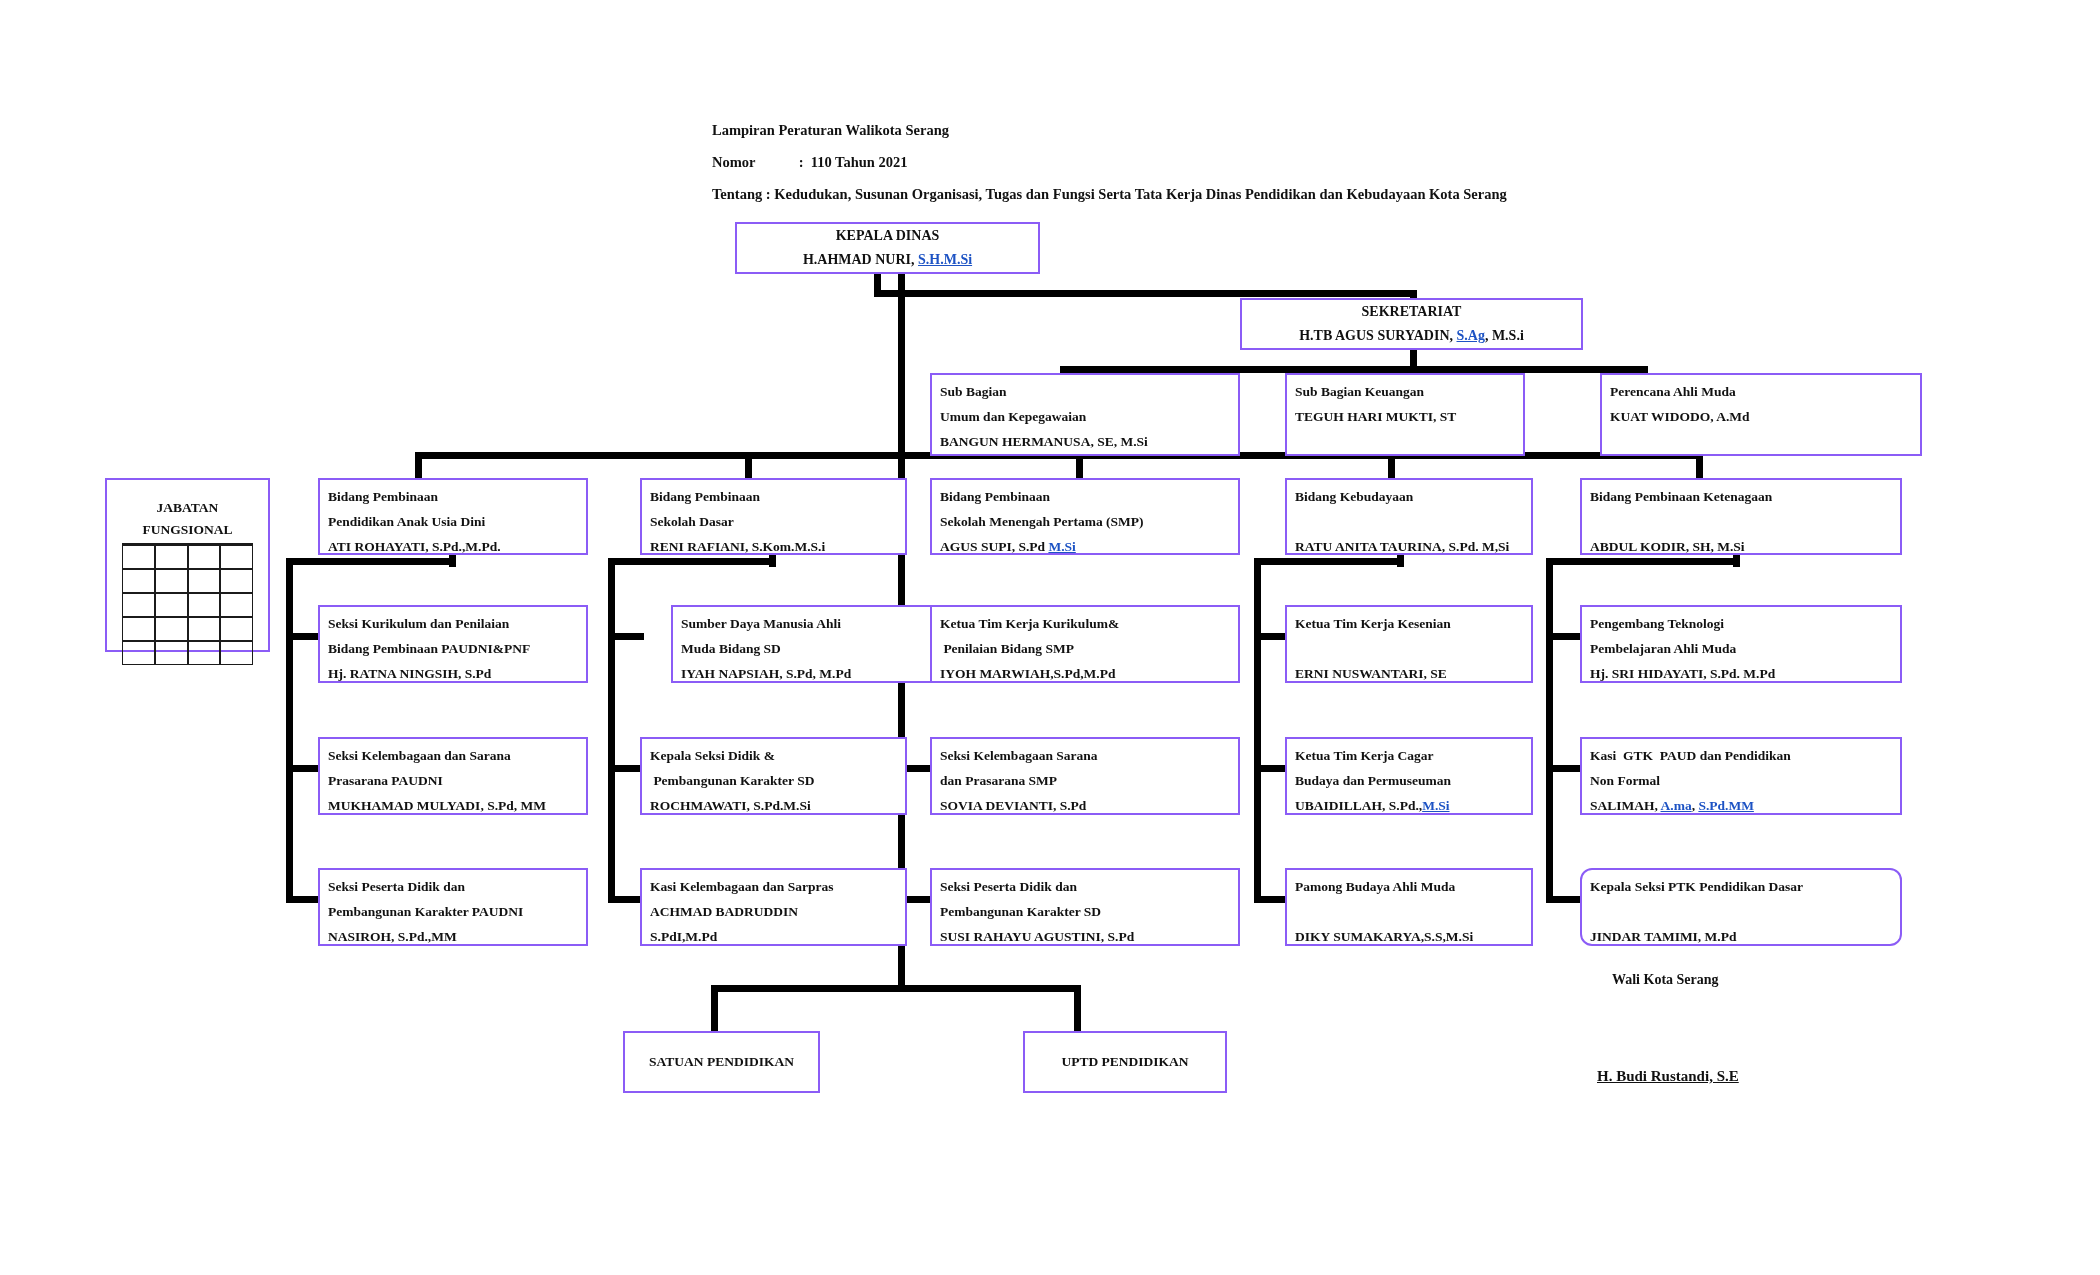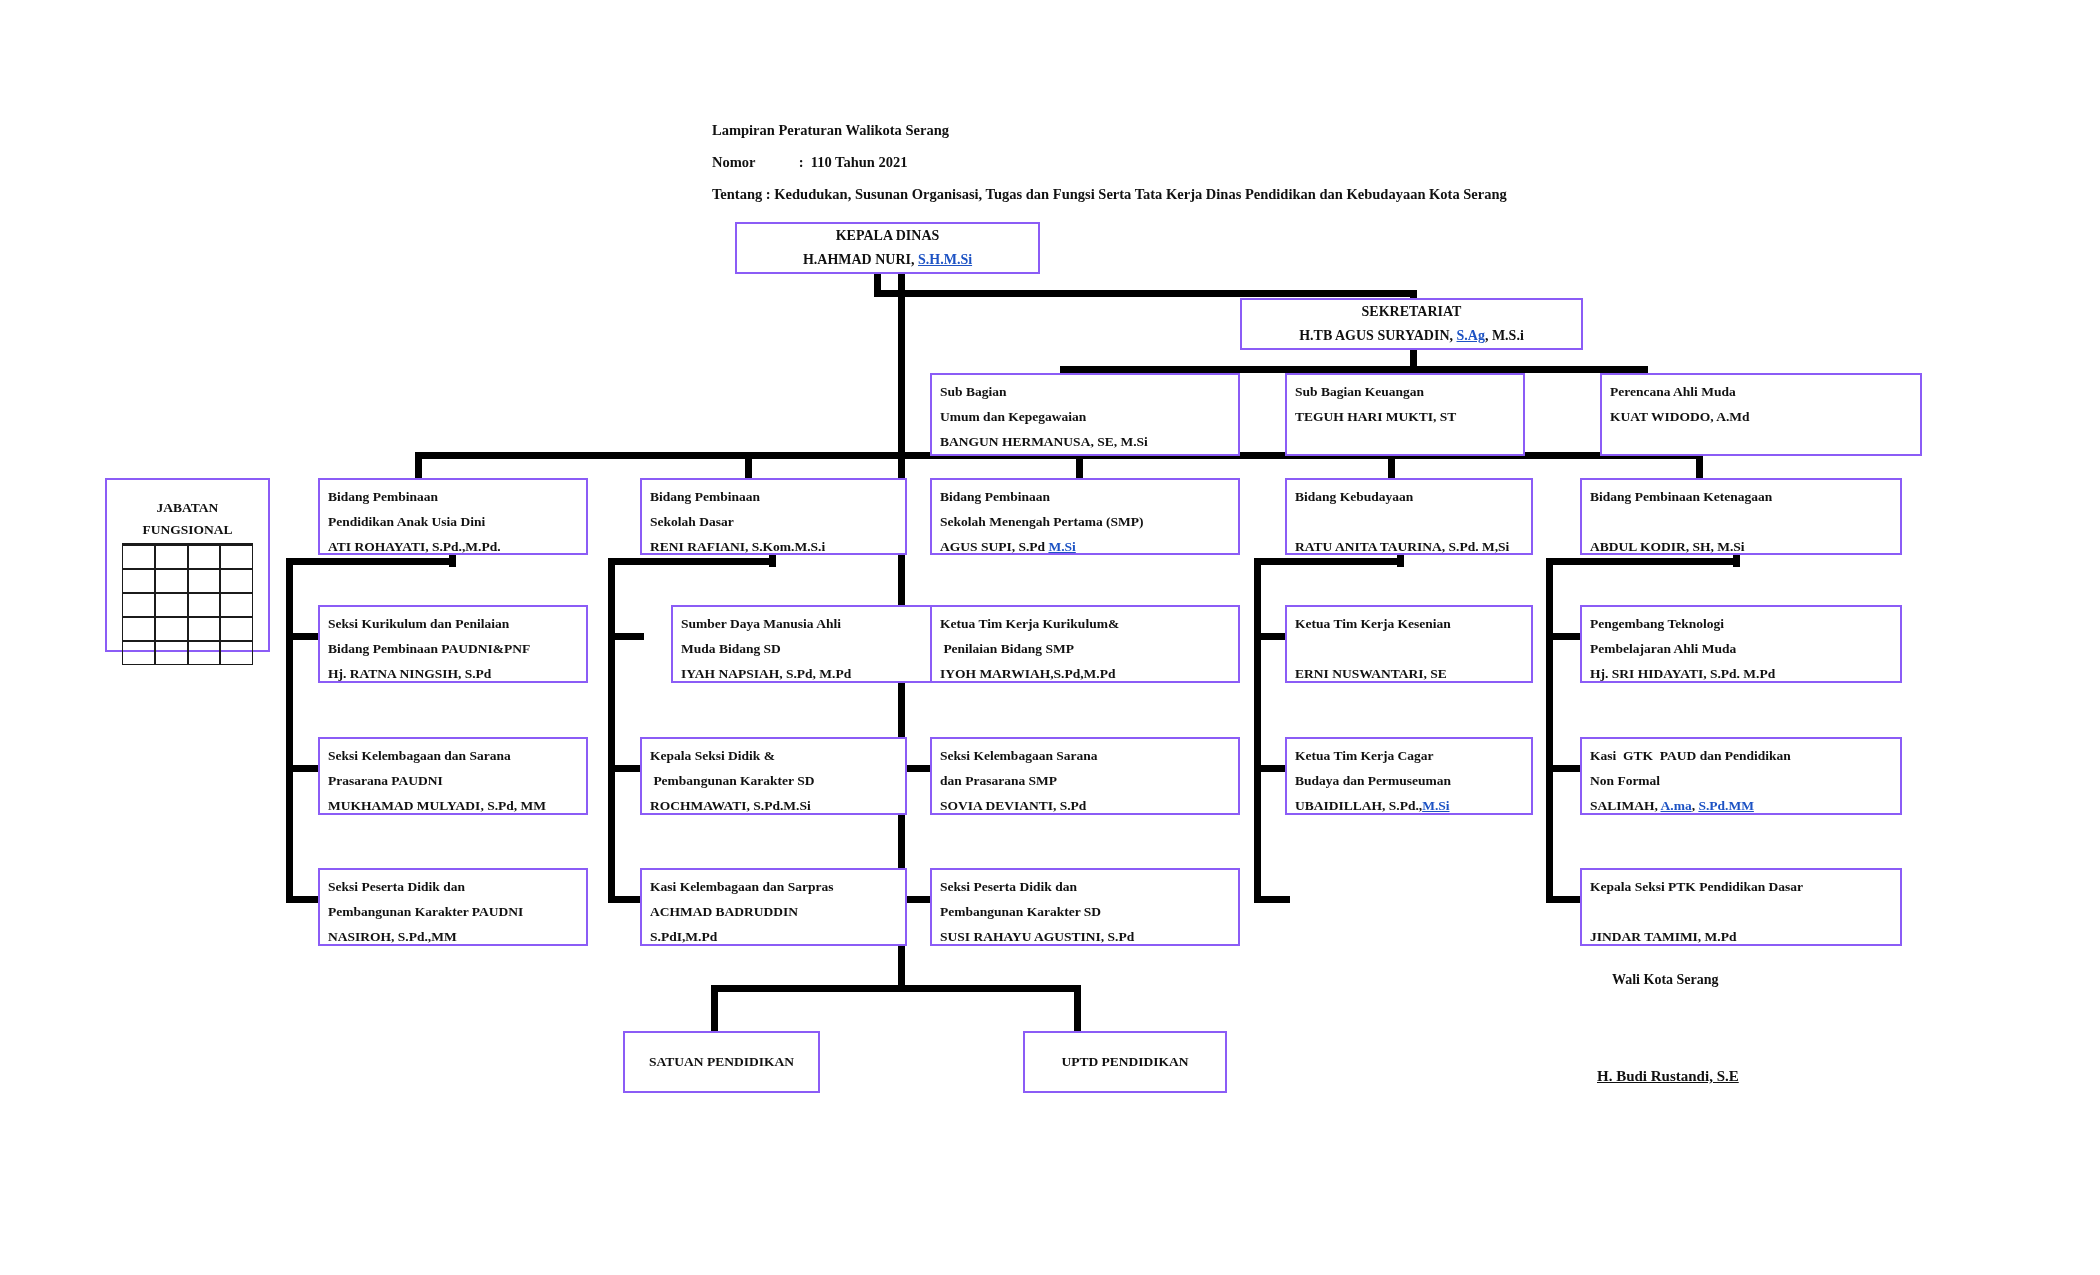--- a/index.html
+++ b/index.html
@@ -228,21 +228,26 @@
   <div class="box" style="left:640px; top:868px; width:267px; height:78px;">
       <div class="line"><span>Kasi Kelembagaan dan Sarpras</span></div>
       <div class="line"><span>ACHMAD BADRUDDIN</span></div>
       <div class="line"><span>S.PdI,M.Pd</span></div>
     </div>
   <div class="box" style="left:930px; top:868px; width:310px; height:78px;">
       <div class="line"><span>Seksi Peserta Didik dan</span></div>
       <div class="line"><span>Pembangunan Karakter SD</span></div>
       <div class="line"><span>SUSI RAHAYU AGUSTINI, S.Pd</span></div>
     </div>
-  <div class="box" style="left:1580px; top:868px; width:322px; height:78px;">
+  <div class="box" style="left:1285px; top:868px; width:248px; height:78px;">
+      <div class="line"><span>Pamong Budaya Ahli Muda</span></div>
+      <div class="line"><span></span></div>
+      <div class="line"><span>DIKY SUMAKARYA,S.S,M.Si</span></div>
+    </div>
+  <div class="box" style="left:1580px; top:868px; width:322px; height:78px;border-radius:12px;">
       <div class="line"><span>Kepala Seksi PTK Pendidikan Dasar</span></div>
       <div class="line"><span></span></div>
       <div class="line"><span>JINDAR TAMIMI, M.Pd</span></div>
     </div>
 
   <div class="box center" style="left:623px; top:1031px; width:197px; height:62px;">
     <span>SATUAN PENDIDIKAN</span>
   </div>
   <div class="box center" style="left:1023px; top:1031px; width:204px; height:62px;">
     <span>UPTD PENDIDIKAN</span>

